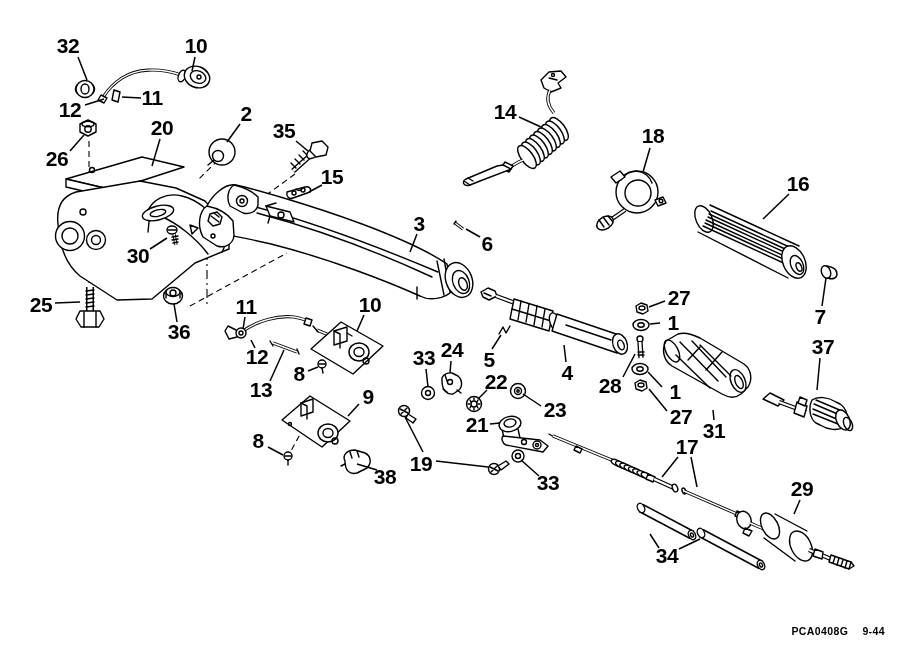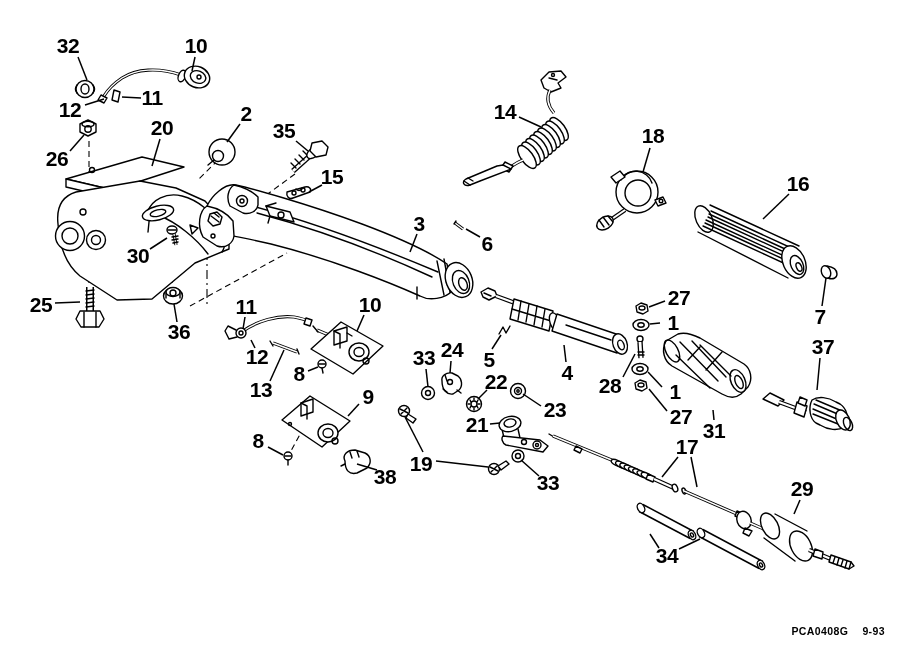--- a/index.html
+++ b/index.html
@@ -482,15 +482,15 @@
         <text x="802" y="496" text-anchor="middle" class="plabel">29</text>
         <line x1="659" y1="548" x2="650" y2="534" class="leader"></line>
         <line x1="679" y1="549" x2="700" y2="539" class="leader"></line>
         <text x="667" y="563" text-anchor="middle" class="plabel">34</text>
         <line x1="822" y1="306" x2="826" y2="278" class="leader"></line>
         <text x="820" y="324" text-anchor="middle" class="plabel">7</text>
       </g>
 </svg>
 
 <div class="footer">
-  <span>PCA0408G</span><span class="rev">9-93</span>
+  <span>PCA0408G</span><span class="rev">9-44</span>
 </div>
 </div>
 
 </body></html>

